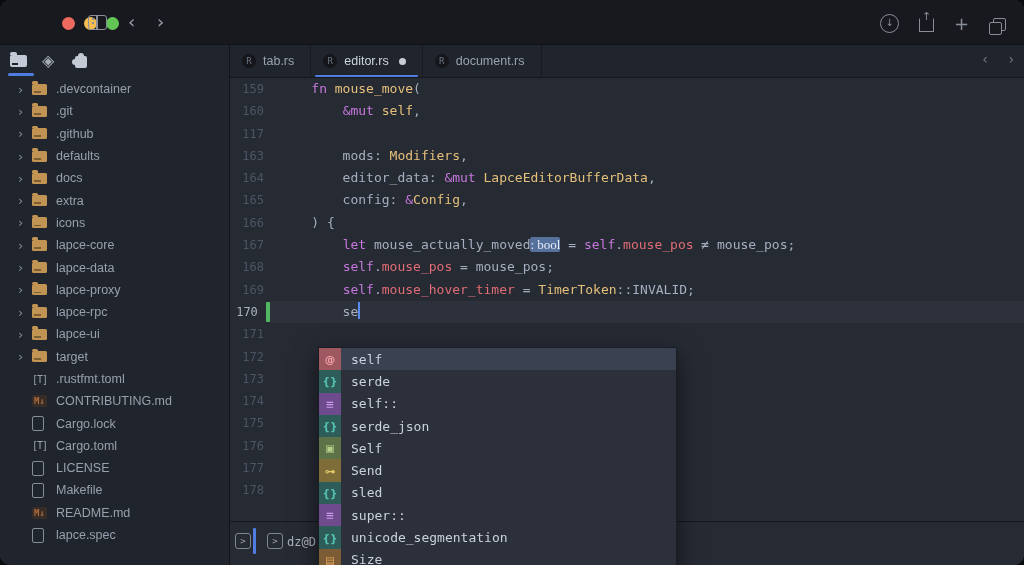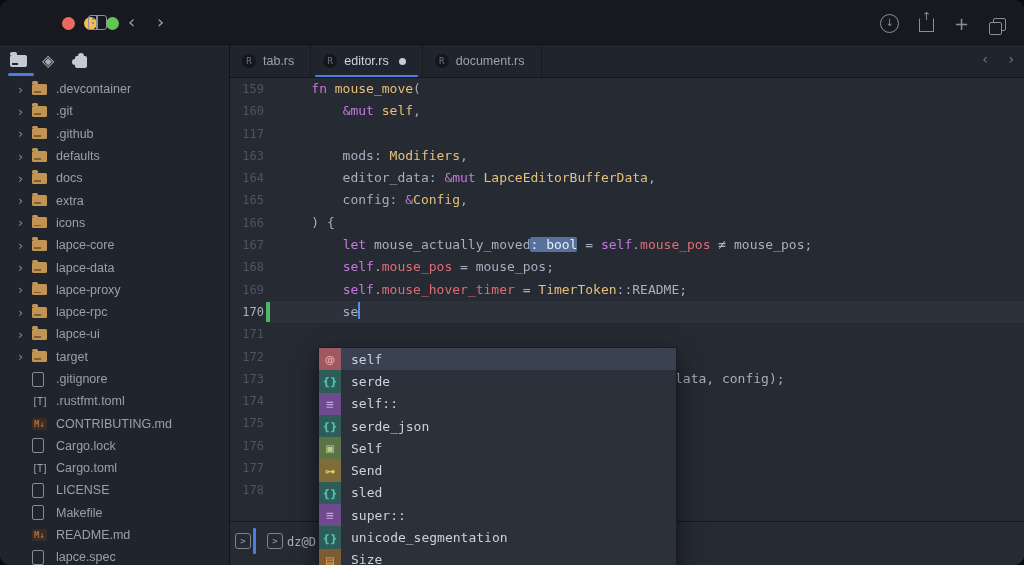--- a/index.html
+++ b/index.html
@@ -60,26 +60,26 @@
     text-align:center;margin-right:7px;font-family:"DejaVu Sans Mono",monospace;}
   .mod-dot{width:7px;height:7px;border-radius:50%;background:#c6cbd4;margin-left:10px;}
   .tab-chevrons{position:absolute;right:10px;top:6px;color:#717884;font-size:14px;font-family:"DejaVu Sans",sans-serif;}
   .tab-chevrons span{margin-left:16px;cursor:pointer;}
   
   .editor{position:absolute;left:230px;top:78px;right:0;bottom:44px;background:var(--editor-bg,#262a33);overflow:hidden;}
   .code-line{position:relative;height:22.3px;font-family:"DejaVu Sans Mono",monospace;font-size:13px;line-height:22.3px;white-space:pre;}
   .code-line .hl{display:none;}
   .code-line.current .hl{display:block;position:absolute;left:40px;right:0;top:0;bottom:0;background:#2c313c;}
   .lnum{position:absolute;left:0;top:0;width:34px;text-align:right;color:var(--gutter,#4d5564);font-size:12px;}
-  .code-line.current .lnum{color:#aab2c0;}
+  .code-line.current .lnum{color:#aab2c0;text-align:center;}
   .chbar{position:absolute;left:36px;top:1px;width:3.5px;height:20px;background:var(--changed,#4fb860);border-radius:1px;}
   .ctext{position:absolute;left:50px;top:0;}
   .tok-d{color:var(--code-fg,#a6aebf);} .tok-kw{color:var(--purple,#c678dd);} .tok-ty{color:var(--gold,#e5c07b);}
   .tok-fn{color:var(--gold,#e5c07b);} .tok-cy{color:var(--cyan,#56b6c2);} .tok-fld{color:var(--salmon,#e06c75);}
-  .tok-inlay{background:var(--inlay-bg,#56719c);color:#e6ebf4;border-radius:2px;}
+  .tok-inlay{background:var(--inlay-bg,#56719c);color:#e6ebf4;border-radius:2px;font-family:Liberation Serif, serif;}
   .cursor{display:inline-block;width:2px;height:17px;background:#5a8cf0;vertical-align:-3px;}
   .fragment{position:absolute;font-family:"DejaVu Sans Mono",monospace;font-size:13px;color:var(--code-fg,#a6aebf);line-height:22.3px;white-space:pre;}
   
   .popup{position:absolute;left:318px;top:347px;width:357px;background:var(--popup-bg,#2b303a);
     border:1px solid #1a1d24;box-shadow:0 8px 22px rgba(0,0,0,.55);z-index:30;}
   .pop-row{display:flex;align-items:stretch;height:22.3px;cursor:pointer;}
   .pop-row.selected .pop-label-wrap{background:#3a4150;}
   .pop-ico{width:22px;display:flex;align-items:center;justify-content:center;font-family:"DejaVu Sans",sans-serif;
     font-size:10.5px;font-weight:bold;flex:none;}
   .pop-label-wrap{flex:1;display:flex;align-items:center;}
@@ -208,27 +208,20 @@
             <span class="fold-ico"></span>
           </span>
           <span class="tree-label">lapce-ui</span>
         </div>
         <div class="tree-row">
           <span class="chev">›</span>
           <span class="tree-ico">
             <span class="fold-ico"></span>
           </span>
           <span class="tree-label">target</span>
-        </div>
-        <div class="tree-row">
-          <span class="spacer"></span>
-          <span class="tree-ico">
-            <span class="file-ico"></span>
-          </span>
-          <span class="tree-label">.gitignore</span>
         </div>
         <div class="tree-row">
           <span class="spacer"></span>
           <span class="tree-ico">
             <span class="toml-ico">[T]</span>
           </span>
           <span class="tree-label">.rustfmt.toml</span>
         </div>
         <div class="tree-row">
           <span class="spacer"></span>
@@ -304,32 +297,31 @@
     <div id="lines-host">
         <div class="code-line"><span class="lnum">159</span><span class="ctext"><span class="tok-d">    </span><span class="tok-kw">fn</span><span class="tok-d"> </span><span class="tok-fn">mouse_move</span><span class="tok-d">(</span></span></div>
         <div class="code-line"><span class="lnum">160</span><span class="ctext"><span class="tok-d">        </span><span class="tok-kw">&amp;mut</span><span class="tok-d"> </span><span class="tok-ty">self</span><span class="tok-d">,</span></span></div>
         <div class="code-line"><span class="lnum">117</span></div>
         <div class="code-line"><span class="lnum">163</span><span class="ctext"><span class="tok-d">        mods: </span><span class="tok-ty">Modifiers</span><span class="tok-d">,</span></span></div>
         <div class="code-line"><span class="lnum">164</span><span class="ctext"><span class="tok-d">        editor_data: </span><span class="tok-kw">&amp;mut</span><span class="tok-d"> </span><span class="tok-ty">LapceEditorBufferData</span><span class="tok-d">,</span></span></div>
         <div class="code-line"><span class="lnum">165</span><span class="ctext"><span class="tok-d">        config: </span><span class="tok-kw">&amp;</span><span class="tok-ty">Config</span><span class="tok-d">,</span></span></div>
         <div class="code-line"><span class="lnum">166</span><span class="ctext"><span class="tok-d">    ) {</span></span></div>
         <div class="code-line"><span class="lnum">167</span><span class="ctext"><span class="tok-d">        </span><span class="tok-kw">let</span><span class="tok-d"> mouse_actually_moved</span><span class="tok-inlay">: bool</span><span class="tok-d"> = </span><span class="tok-kw">self</span><span class="tok-d">.</span><span class="tok-fld">mouse_pos</span><span class="tok-d"> ≠ </span><span class="tok-d">mouse_pos;</span></span></div>
         <div class="code-line"><span class="lnum">168</span><span class="ctext"><span class="tok-d">        </span><span class="tok-kw">self</span><span class="tok-d">.</span><span class="tok-fld">mouse_pos</span><span class="tok-d"> = mouse_pos;</span></span></div>
-        <div class="code-line"><span class="lnum">169</span><span class="ctext"><span class="tok-d">        </span><span class="tok-kw">self</span><span class="tok-d">.</span><span class="tok-fld">mouse_hover_timer</span><span class="tok-d"> = </span><span class="tok-ty">TimerToken</span><span class="tok-d">::README;</span></span></div>
+        <div class="code-line"><span class="lnum">169</span><span class="ctext"><span class="tok-d">        </span><span class="tok-kw">self</span><span class="tok-d">.</span><span class="tok-fld">mouse_hover_timer</span><span class="tok-d"> = </span><span class="tok-ty">TimerToken</span><span class="tok-d">::INVALID;</span></span></div>
         <div class="code-line current"><div class="hl"></div><span class="lnum">170</span><span class="chbar"></span><span class="ctext"><span class="tok-d">        se</span><span class="cursor"></span></span></div>
         <div class="code-line"><span class="lnum">171</span><span class="ctext"></span></div>
         <div class="code-line"><span class="lnum">172</span><span class="ctext"></span></div>
         <div class="code-line"><span class="lnum">173</span><span class="ctext"></span></div>
         <div class="code-line"><span class="lnum">174</span><span class="ctext"></span></div>
         <div class="code-line"><span class="lnum">175</span><span class="ctext"></span></div>
         <div class="code-line"><span class="lnum">176</span><span class="ctext"></span></div>
         <div class="code-line"><span class="lnum">177</span><span class="ctext"></span></div>
         <div class="code-line"><span class="lnum">178</span><span class="ctext"></span></div>
       </div>
-    <div class="fragment" id="code-fragment" style="left: 445px; top: 289.9px;">lata, config);</div>
   </div>
 
   <div class="popup" id="popup-host">
       <div class="pop-row selected">
         <span class="pop-ico" style="background: rgb(158, 88, 96); color: rgb(242, 160, 168);">@</span>
         <span class="pop-label-wrap">
           <span class="pop-label">self</span>
         </span>
       </div>
       <div class="pop-row">

